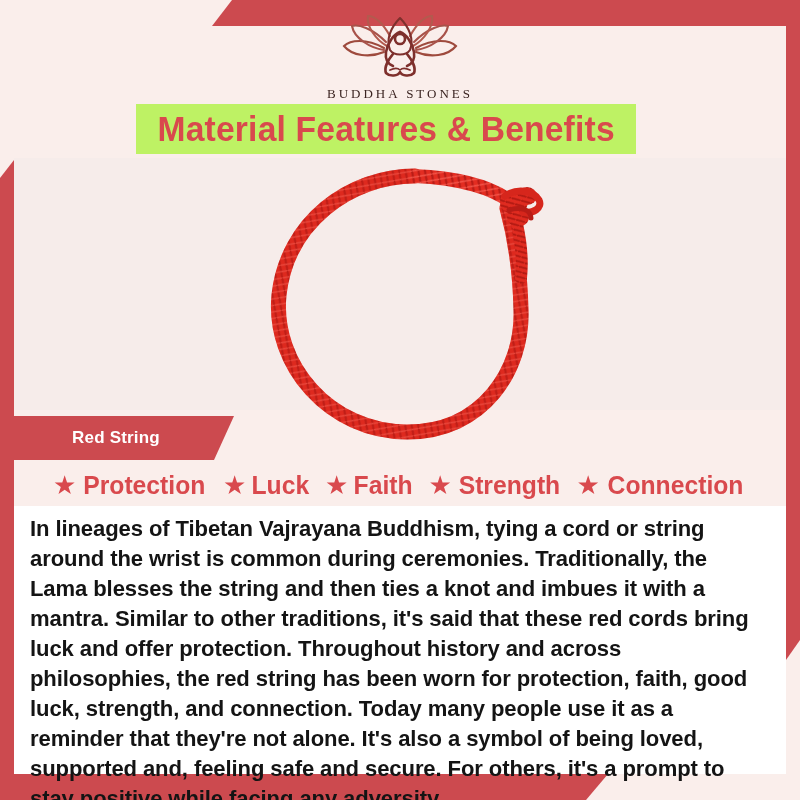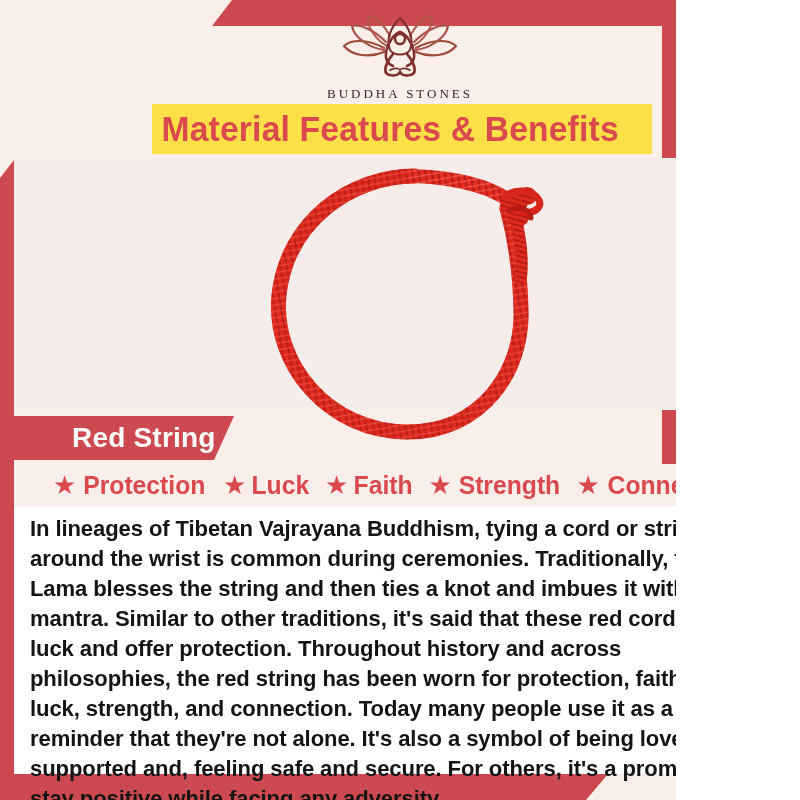--- a/index.html
+++ b/index.html
@@ -2,21 +2,21 @@
 <html><head>
 <meta charset="utf-8">
 <style>
   html, body {
     margin: 0;
     padding: 0;
     background: #ffffff;
   }
   .page {
     position: relative;
-    width: 676px;
+    width: 800px;
     height: 800px;
     overflow: hidden;
     background: #faeeeb;
     font-family: "Liberation Sans", sans-serif;
   }
 
   
   .frame-top {
     position: absolute;
     top: 0; left: 0;
@@ -61,26 +61,26 @@
     font-family: "Liberation Serif", serif;
     font-size: 13px;
     letter-spacing: 3px;
     color: #3a2320;
     font-weight: 400;
   }
 
   
   .title-banner {
     position: absolute;
-    top: 104px; left: 152px;
+    top: 104px; left: 136px;
     width: 500px; height: 50px;
-    background: #fde047;
-    display: flex;
-    align-items: center;
-    justify-content: flex-start;
+    background: #bef264;
+    display: flex;
+    align-items: center;
+    justify-content: center;
   }
   .title-text {
     color: #d9494d;
     font-family: "Liberation Sans Narrow", "Liberation Sans", sans-serif;
     font-size: 35px;
     font-weight: bold;
     letter-spacing: 0.2px;
     transform: scaleX(0.96);
     white-space: nowrap;
   }
@@ -105,21 +105,21 @@
     position: absolute;
     top: 416px; left: 14px;
     width: 220px; height: 44px;
     background: #cc4a4f;
     clip-path: polygon(0 0, 220px 0, 200px 44px, 0 44px);
     display: flex;
     align-items: center;
   }
   .ribbon-text {
     color: #ffffff;
-    font-size: 28px;
+    font-size: 17px;
     font-weight: bold;
     font-family: "Liberation Sans Narrow", "Liberation Sans", sans-serif;
     margin-left: 58px;
     letter-spacing: 0.2px;
     white-space: nowrap;
   }
 
   
   .features {
     position: absolute;

